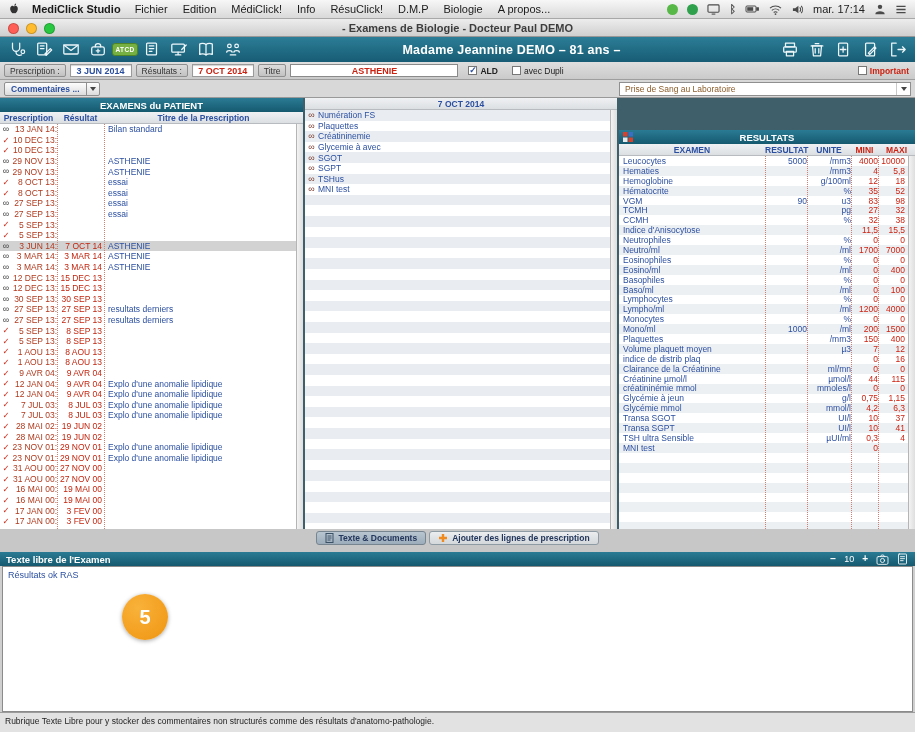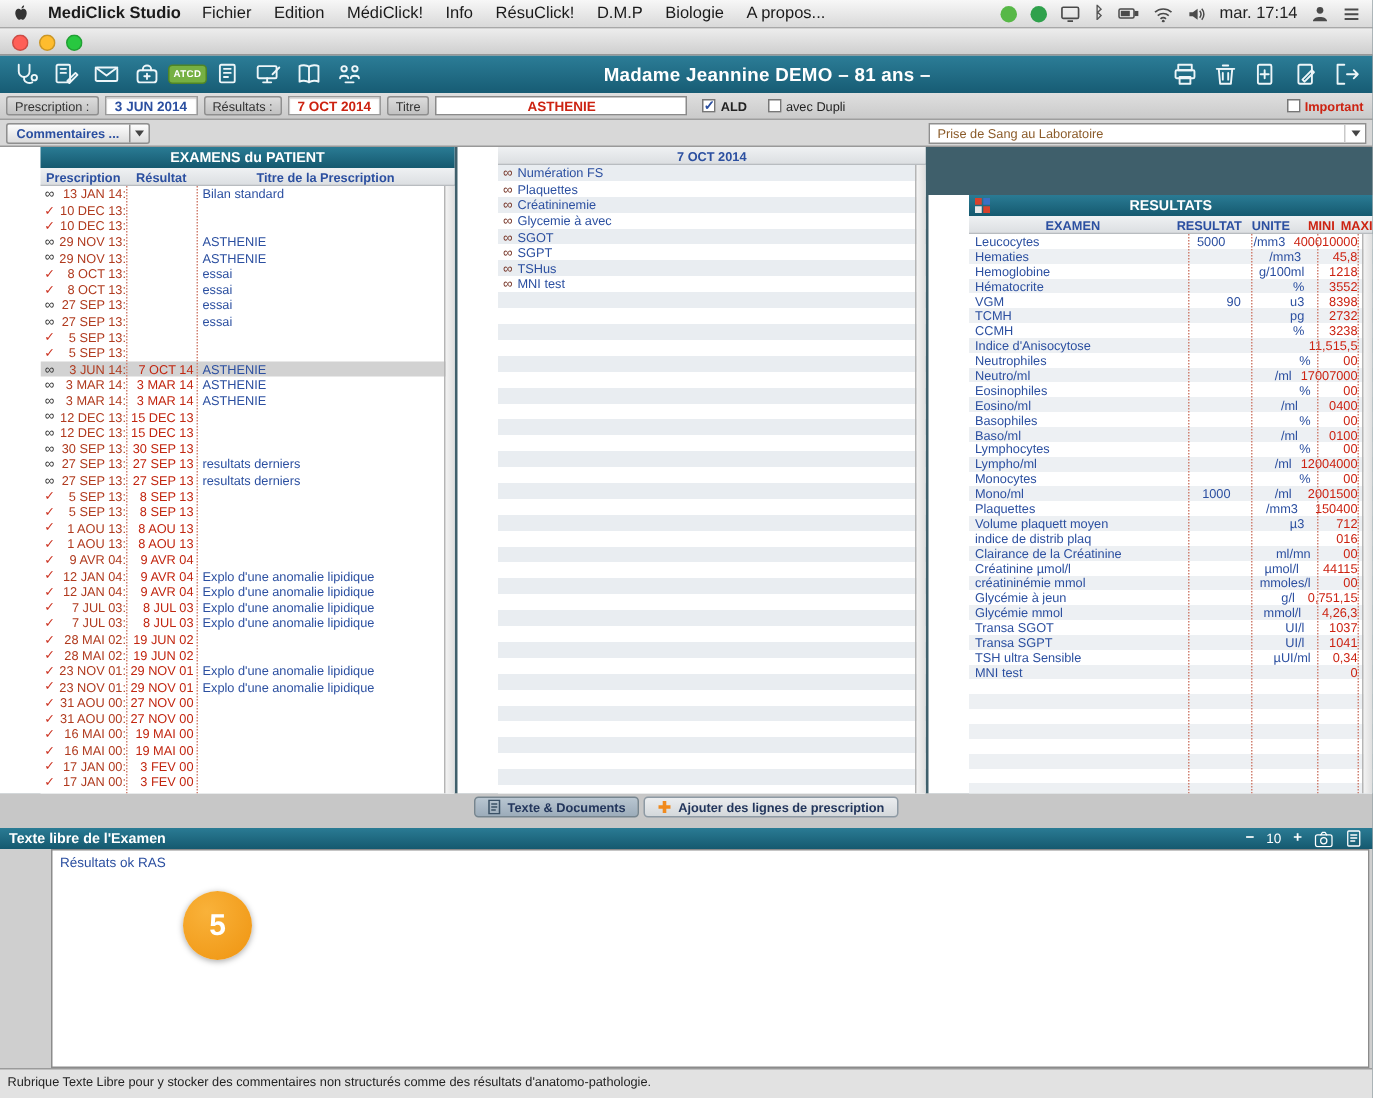--- a/index.html
+++ b/index.html
@@ -53,21 +53,21 @@
 .comment-btn{margin-left:4px;height:14px;display:flex;align-items:stretch;background:linear-gradient(#fdfdfd,#dcdcdc);border:1px solid #8f8f8f;border-radius:2px;cursor:pointer;}
 .comment-btn .lbl{font-size:8.5px;font-weight:bold;color:#2b4fa0;padding:0 6px;display:flex;align-items:center;}
 .comment-btn .arrow-seg{width:13px;border-left:1px solid #8f8f8f;display:flex;align-items:center;justify-content:center;}
 .tri{width:0;height:0;border-left:3.5px solid transparent;border-right:3.5px solid transparent;border-top:4px solid #444;}
 .dropdown{position:absolute;right:4px;top:2px;width:292px;height:14px;background:#fff;border:1px solid #8f8f8f;display:flex;align-items:center;cursor:pointer;}
 .dropdown .val{flex:1;font-size:8.5px;color:#8a5a28;padding-left:5px;white-space:nowrap;overflow:hidden;}
 .dropdown .arrow-seg{width:14px;display:flex;align-items:center;justify-content:center;border-left:1px solid #c9c9c9;height:100%;}
 
 
 .panels{height:431px;display:flex;background:#3f5f6b;gap:2px;}
-.panel{display:flex;flex-direction:column;background:#fff;padding-left:27px;}
+.panel{display:flex;flex-direction:column;background:#fff;}
 .panel.left{width:303px;}
 .panel.mid{width:312px;}
 .panel.right{width:296px;margin-top:32px;}
 .panel-title{height:14px;background:linear-gradient(#2a7b94,#15596f);color:#fff;font-size:9.5px;font-weight:bold;display:flex;align-items:center;justify-content:center;position:relative;flex:none;}
 .panel-title .mini-ic{position:absolute;left:4px;top:2px;}
 .colheader{height:12px;background:linear-gradient(#eff1f3,#dcdfe2);border-bottom:1px solid #b8bcc0;display:flex;align-items:center;font-size:8.5px;font-weight:bold;color:#2b4fa0;flex:none;white-space:nowrap;}
 .list{flex:1;position:relative;overflow:hidden;background:#fff;}
 .list.striped-mid{background:repeating-linear-gradient(to bottom,#e9edf1 0 10.6px,#ffffff 10.6px 21.2px);}
 .list.striped-right{background:repeating-linear-gradient(to bottom,#ffffff 0 9.9px,#edf0f3 9.9px 19.8px);}
 .vline{position:absolute;top:0;bottom:0;border-left:1px dotted #d08070;z-index:1;}
@@ -111,21 +111,21 @@
 .tab.selected{background:linear-gradient(#b9c6d1,#9cacba);border-color:#76858f;}
 .tab svg{display:block;}
 
 
 .ft-header{height:14px;background:linear-gradient(#2a7b94,#15596f);display:flex;align-items:center;}
 .ft-title{color:#fff;font-weight:bold;font-size:9.5px;padding-left:6px;}
 .ft-controls{margin-left:auto;display:flex;align-items:center;gap:8px;padding-right:7px;}
 .ft-ctrl{color:#fff;font-weight:bold;font-size:10px;line-height:10px;cursor:pointer;}
 .ft-size{color:#fff;font-size:9px;}
 .ft-controls svg{stroke:#fff;fill:none;stroke-width:1.3;stroke-linecap:round;stroke-linejoin:round;display:block;cursor:pointer;}
-.ft-body{height:146px;padding:0 2px;background:#cfcfcf;margin-left:32px;}
+.ft-body{height:146px;padding:0 2px;background:#cfcfcf;}
 .ft-textarea{display:block;width:100%;height:100%;border:1px solid #8b8b8b;padding:3px 5px;font-size:9px;color:#2b4fa0;font-family:"Liberation Sans",sans-serif;resize:none;outline:none;background:#fff;}
 
 
 .statusbar{height:20px;background:#e2e2e2;border-top:1px solid #9b9b9b;font-size:8.5px;color:#222;padding:3px 5px;}
 
 
 .badge{position:absolute;left:122px;top:594px;width:46px;height:46px;border-radius:50%;background:radial-gradient(circle at 35% 30%,#f9b23a,#ef9410);color:#fff;font-size:20px;font-weight:bold;display:flex;align-items:center;justify-content:center;box-shadow:0 1px 4px rgba(0,0,0,.35);z-index:5;}
 </style>
 </head>
 <body>
@@ -205,20 +205,21 @@
         </span>
     </div>
   </div>
 
   <div class="titlebar">
     <div class="lights">
       <span class="light r"></span>
       <span class="light y"></span>
       <span class="light gr"></span>
     </div>
+    <span class="win-title">- Examens de Biologie - Docteur Paul DEMO</span>
   </div>
 
   <div class="toolbar">
     <div class="tb-group">
       <span class="tb-btn">
           <svg width="18" height="17" viewBox="0 0 20 18">
             <path d="M5 2v5a4 4 0 0 0 8 0V2"></path>
             <path d="M9 11v2a4 3 0 0 0 6 2"></path>
             <circle cx="16.5" cy="11.5" r="2"></circle>
           </svg>

